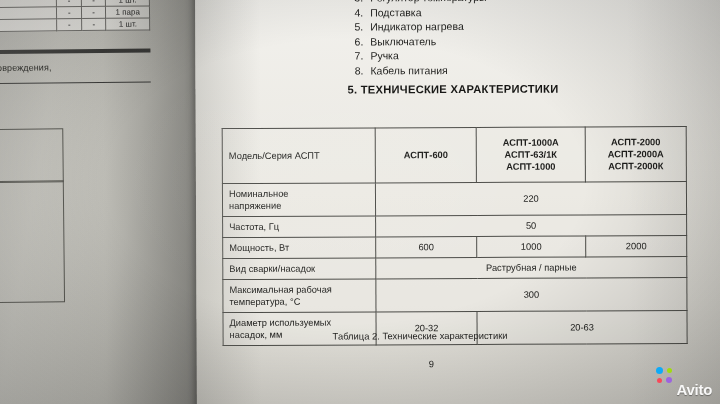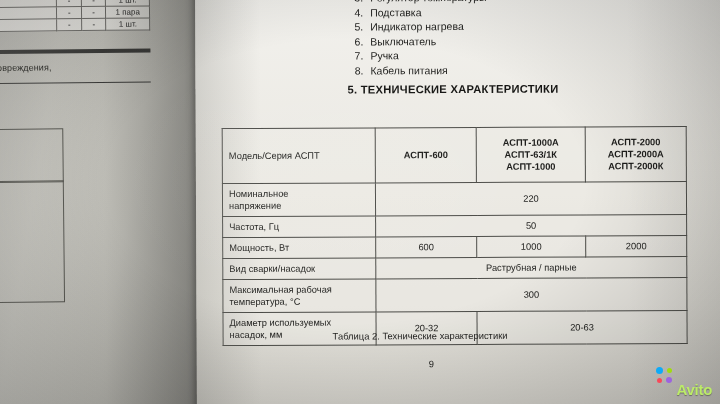--- a/index.html
+++ b/index.html
@@ -192,21 +192,21 @@
     border-radius: 50%;
     display: block;
   }
   .wm-d1 { width: 7px; height: 7px; left: 0;  top: 0;  background: #00aaff; }
   .wm-d2 { width: 5px; height: 5px; left: 11px; top: 1px; background: #a0e000; }
   .wm-d3 { width: 5px; height: 5px; left: 1px;  top: 11px; background: #ff4053; }
   .wm-d4 { width: 6px; height: 6px; left: 10px; top: 10px; background: #9b5de5; }
   .wm-text {
     font-size: 15px;
     font-weight: bold;
-    color: #bef264;
+    color: #ffffff;
     letter-spacing: -0.3px;
     text-shadow: 0 1px 1px rgba(0,0,0,0.4);
     margin-top: 28px;
   }
   
   .vignette {
     position: absolute;
     inset: 0;
     pointer-events: none;
     background: radial-gradient(ellipse at 48% 45%, rgba(255,255,255,0.05) 0%, rgba(0,0,0,0.0) 45%, rgba(0,0,0,0.22) 100%);

